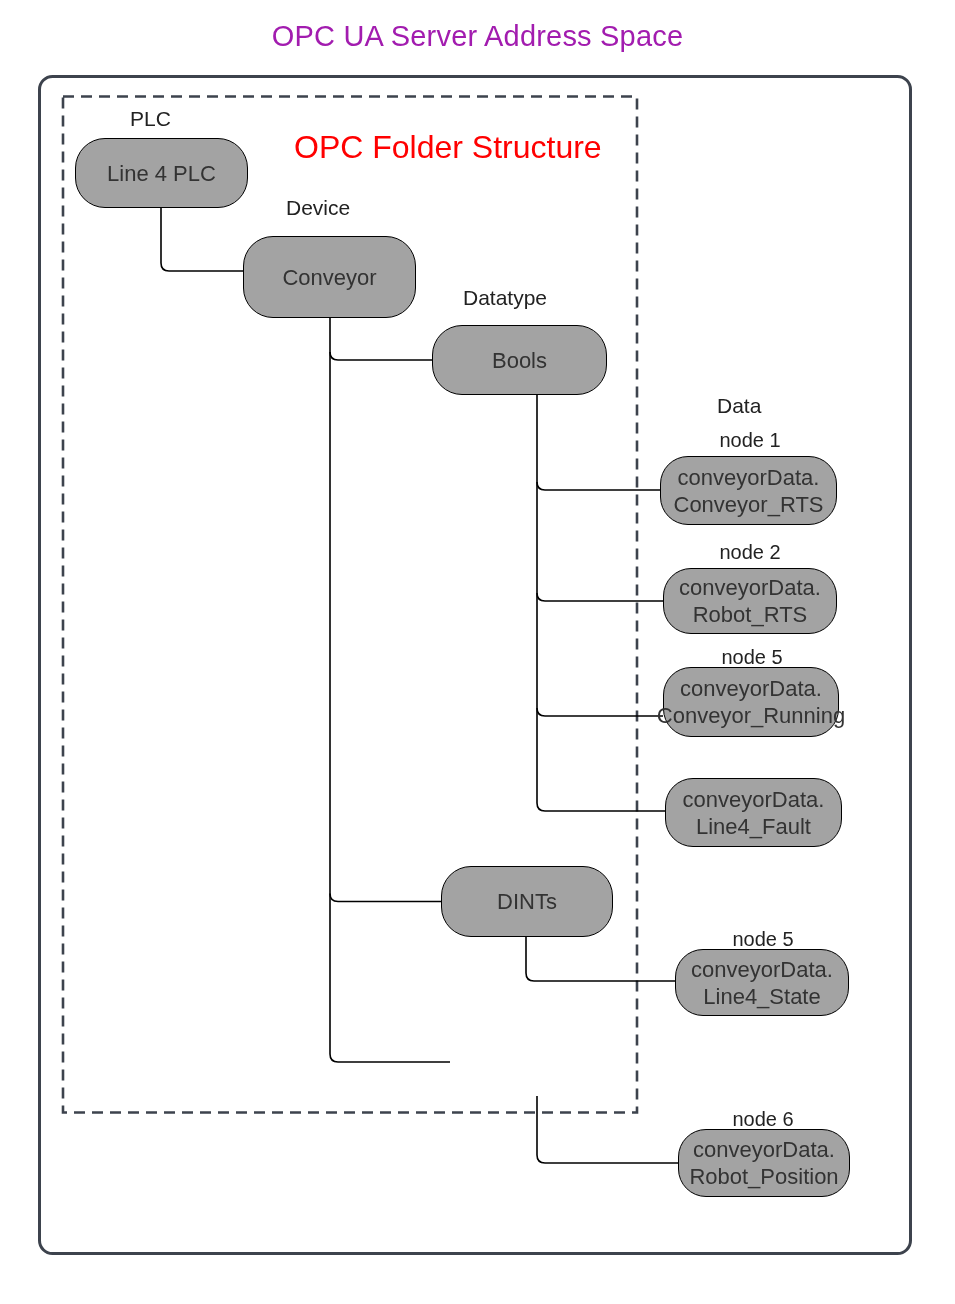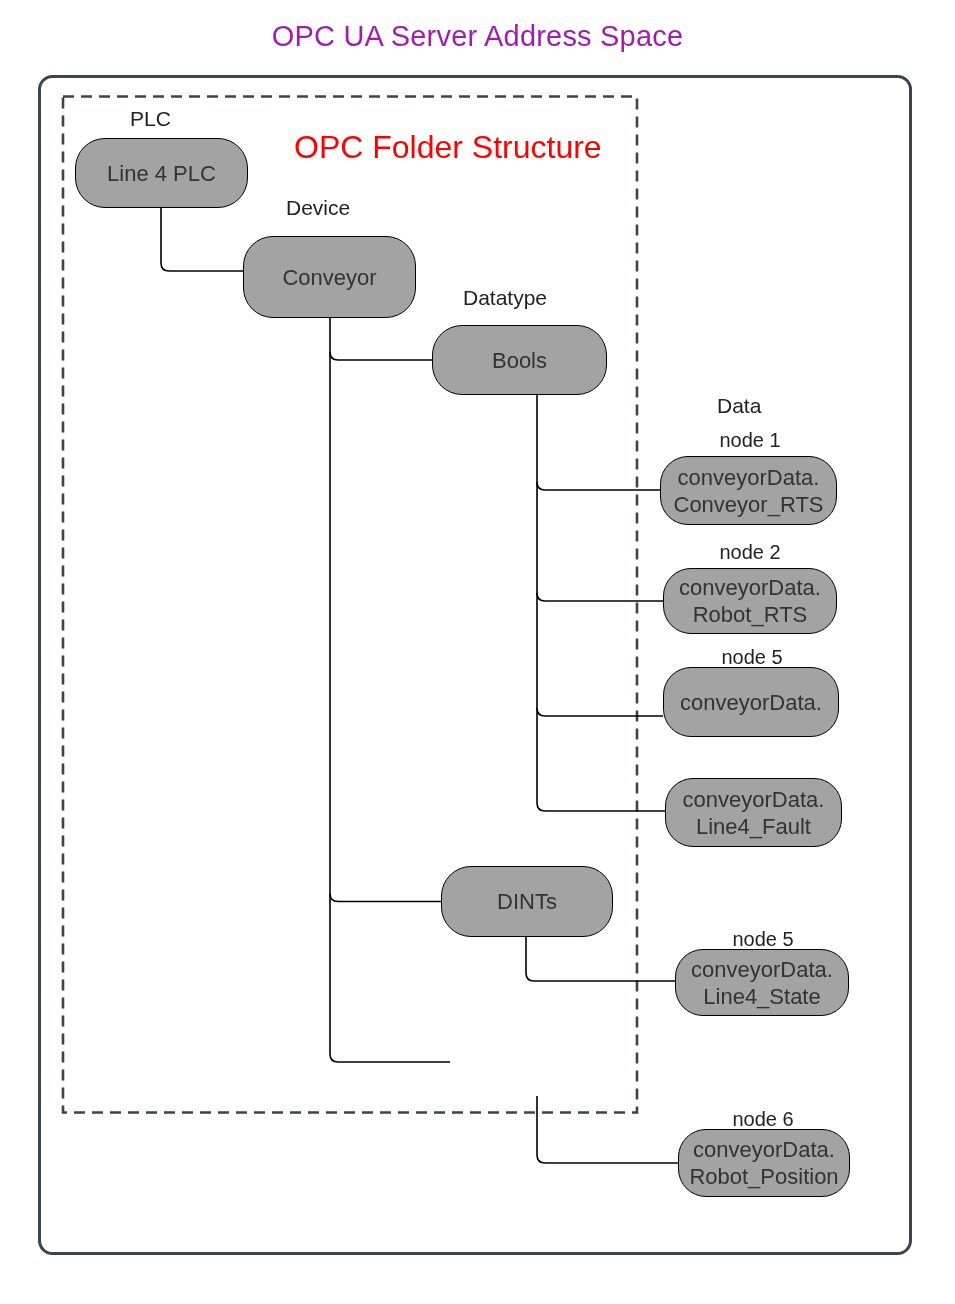--- a/index.html
+++ b/index.html
@@ -80,20 +80,21 @@
   <div class="abs pill" style="left:660px;top:456px;width:177px;height:69px;border-radius:28px;">
     <span class="ln">conveyorData.</span>
     <span class="ln">Conveyor_RTS</span>
   </div>
   <div class="abs pill" style="left:663px;top:568px;width:174px;height:66px;border-radius:28px;">
     <span class="ln">conveyorData.</span>
     <span class="ln">Robot_RTS</span>
   </div>
   <div class="abs pill" style="left:663px;top:667px;width:176px;height:70px;border-radius:28px;">
     <span class="ln">conveyorData.</span>
+    <span class="ln">Conveyor_Running</span>
   </div>
   <div class="abs pill" style="left:665px;top:778px;width:177px;height:69px;border-radius:28px;">
     <span class="ln">conveyorData.</span>
     <span class="ln">Line4_Fault</span>
   </div>
   <div class="abs pill" style="left:675px;top:949px;width:174px;height:67px;border-radius:28px;">
     <span class="ln">conveyorData.</span>
     <span class="ln">Line4_State</span>
   </div>
   <div class="abs pill" style="left:678px;top:1129px;width:172px;height:68px;border-radius:28px;">

